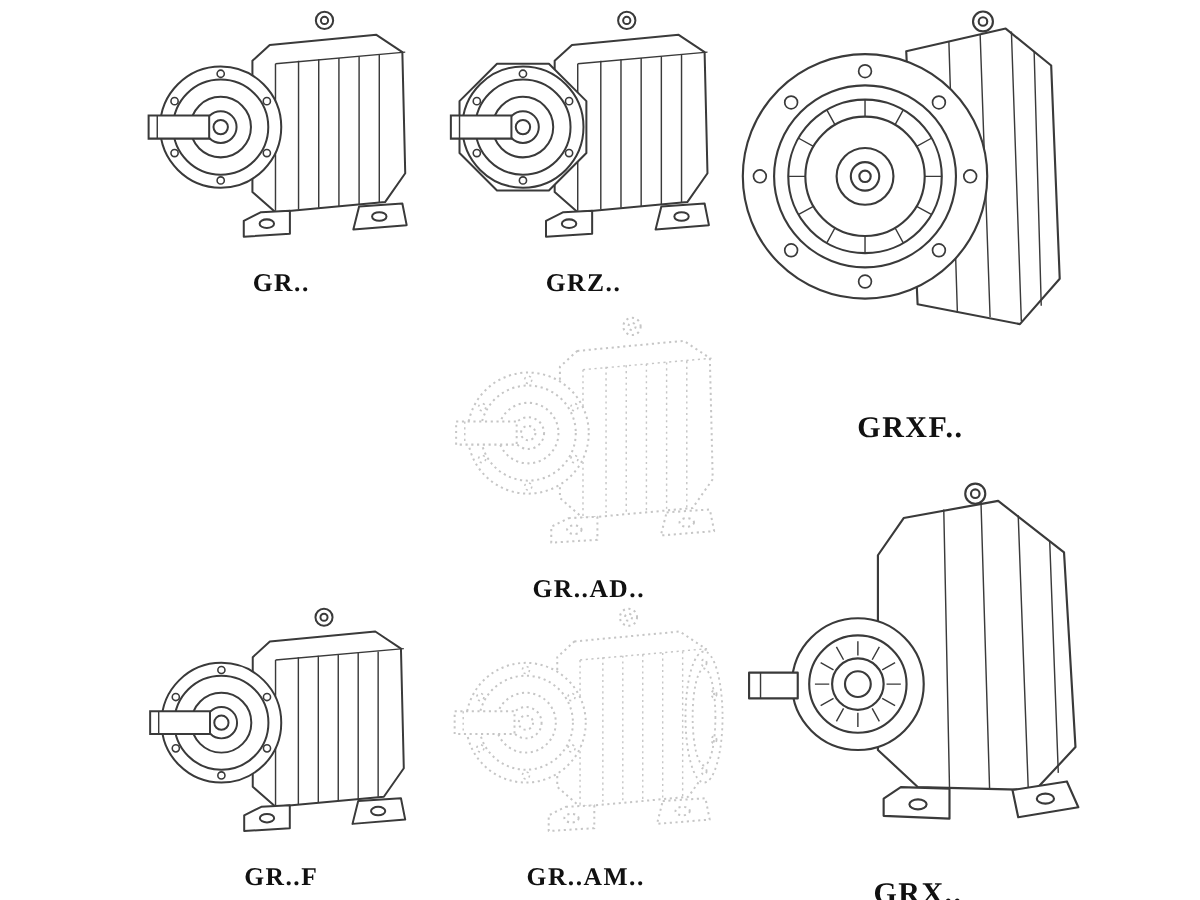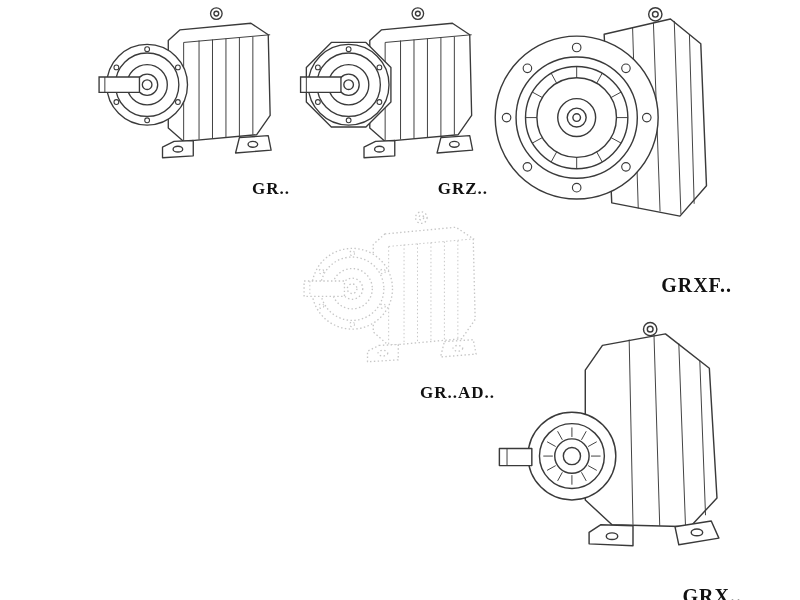--- a/index.html
+++ b/index.html
@@ -1,17 +1,17 @@
 <!DOCTYPE html>
 <html style="--background: #ffffff; --line-color: #3a3a3a; --light-line-color: #c6c6c6; --label-color: #111111;"><head>
 <meta charset="utf-8">
 <style>
   html,body{margin:0;padding:0;background:#e9e9e9;}
   .canvas{position:relative;width:800px;height:600px;margin:0 auto;background:var(--background,#fff);overflow:hidden;font-family:"Liberation Serif","DejaVu Serif",serif;}
-  .cell{position:absolute;margin:0;display:flex;flex-direction:column;align-items:flex-end;}
+  .cell{position:absolute;margin:0;display:flex;flex-direction:column;align-items:center;}
   .art{flex:1 1 auto;width:100%;display:flex;align-items:center;justify-content:center;min-height:0;}
   .art svg{width:100%;height:100%;}
   .solid{color:var(--line-color,#3a3a3a);}
   .light{color:var(--light-line-color,#c8c8c8);stroke-dasharray:1.5 2.5;}
   .lbl{flex:0 0 auto;font-weight:bold;font-size:17px;letter-spacing:1px;color:var(--label-color,#111);padding:2px 0 1px;white-space:nowrap;}
   .lbl.big{font-size:20px;}
 </style>
 </head>
 <body>
 
@@ -159,15 +159,34 @@
 
   <figure class="cell" style="left:482px;top:311px;width:260px;height:298px">
     <div class="art solid">
       <svg viewBox="0 0 260 285">
           <use href="#g-grx"></use>
         </svg>
     </div>
     <figcaption class="lbl big">GRX..</figcaption>
   </figure>
 
+  <figure class="cell" style="left:85px;top:402px;width:205px;height:194px">
+    <div class="art solid">
+      <svg viewBox="0 0 200 180">
+          <use href="#g-body"></use>
+          <use href="#g-front"></use>
+        </svg>
+    </div>
+    <figcaption class="lbl">GR..F</figcaption>
+  </figure>
 
+  <figure class="cell" style="left:288px;top:402px;width:205px;height:194px">
+    <div class="art light">
+      <svg viewBox="0 0 200 180">
+          <use href="#g-body"></use>
+          <use href="#g-right-flange"></use>
+          <use href="#g-front"></use>
+        </svg>
+    </div>
+    <figcaption class="lbl">GR..AM..</figcaption>
+  </figure>
 
 </div>
 
 </body></html>

